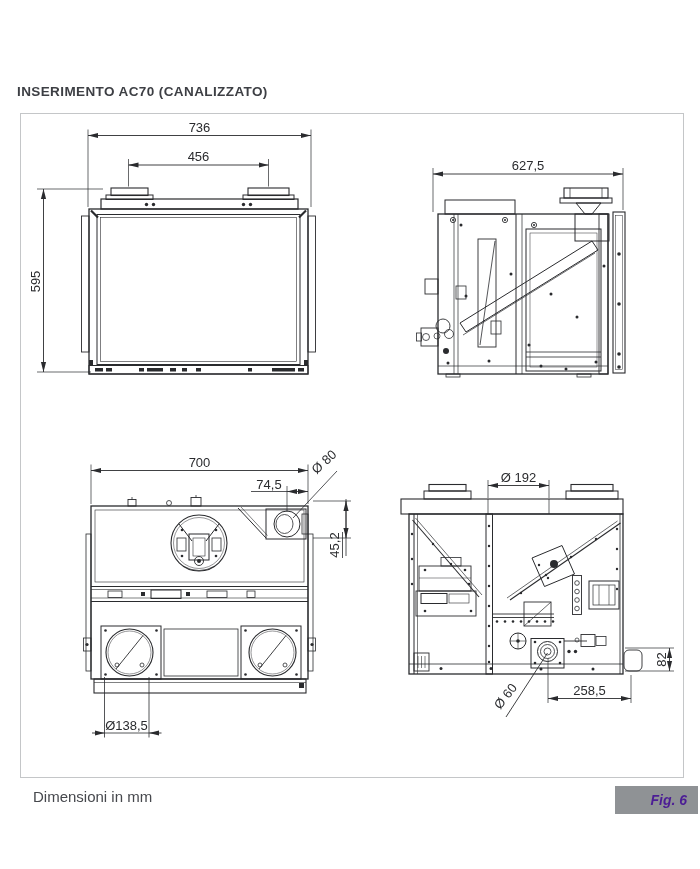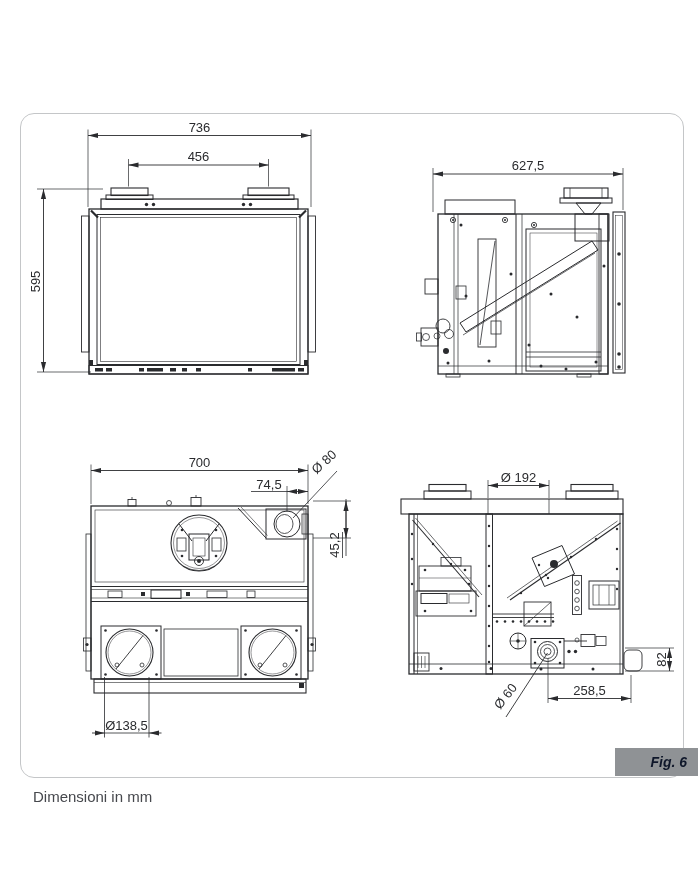--- a/index.html
+++ b/index.html
@@ -17,22 +17,23 @@
   
   .ln{stroke:#2a2b2e;fill:none;}
   .fl{fill:#2a2b2e;stroke:none;}
   text.dim{font-family:"Liberation Sans",sans-serif;font-size:13px;fill:#2a2b2e;}
 </style>
 </head>
 <body>
 
 <div class="page">
 
-
-  <div class="fig-frame" style="border-color: rgb(196, 198, 200); border-radius: 14px;">
+  <div class="doc-title" style="color: rgb(61, 63, 68);">INSERIMENTO AC70 (CANALIZZATO)</div>
+
+  <div class="fig-frame" style="border-color: rgb(196, 198, 200);">
     <svg width="662" height="663" viewBox="0 0 662 663">
       <defs>
         <marker id="ar" viewBox="0 0 10 8" refX="10" refY="4" markerWidth="10" markerHeight="8" markerUnits="userSpaceOnUse" orient="auto-start-reverse">
           <path d="M0,1.4 L10,4 L0,6.6 z" fill="#2a2b2e"></path>
         </marker>
       </defs>
 
       <g>
 
         <rect class="ln" x="68" y="95" width="219" height="165" stroke-width="1.3"></rect>
@@ -387,15 +388,15 @@
         <text class="dim" x="568.5" y="581" text-anchor="middle">258,5</text>
 
         <path class="ln" d="M526.5,539 L485,603" stroke-width="0.9"></path>
         <text class="dim" transform="translate(488,585) rotate(-52)" text-anchor="middle">Ø 60</text>
       </g>
     </svg>
   </div>
 
   <div class="units-note">Dimensioni in mm</div>
 
-  <div class="fig-badge" id="figBadge" style="background: rgb(143, 146, 149); color: #0f172a;">Fig. 6</div>
+  <div class="fig-badge" id="figBadge" style="background: rgb(143, 146, 149); color: #4c1d95; margin-top: 38px;">Fig. 6</div>
 
 </div>
 
 </body></html>

